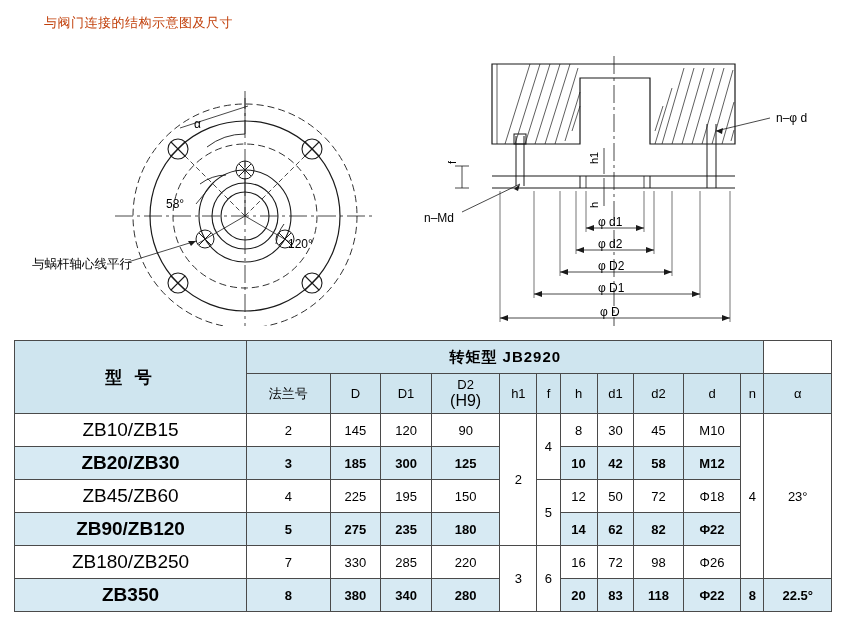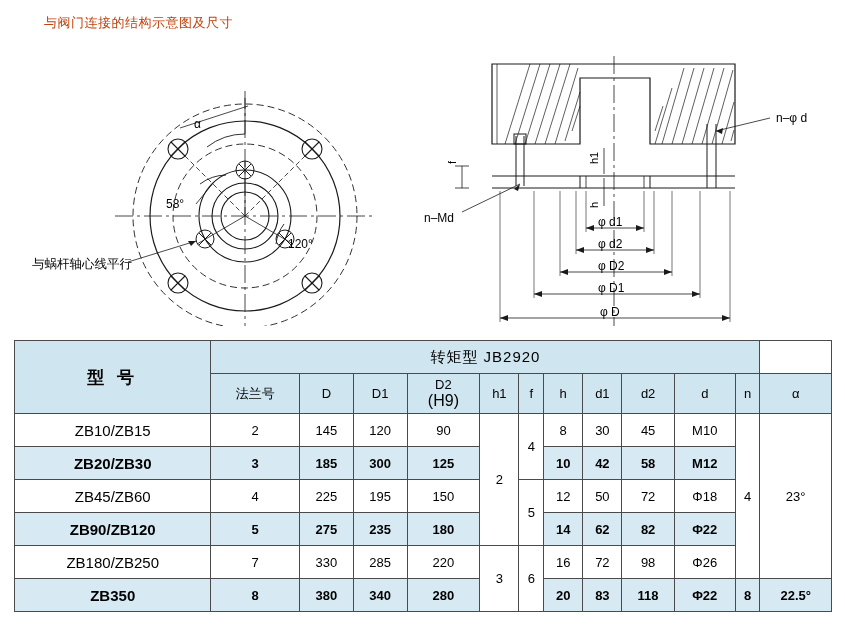--- a/index.html
+++ b/index.html
@@ -32,31 +32,31 @@
     text-align:center;vertical-align:middle;
     padding:3px 2px;
     background:#ffffff;
     height:26px;
   }
   thead th{
     background:#cfe5ef;
     font-weight:normal;
   }
   .hdr-title{
-    font-size:15px;font-weight:normal;letter-spacing:1px;text-align:center;
+    font-size:15px;font-weight:bold;letter-spacing:1px;text-align:center;
   }
   .model-head{
     font-size:17px;font-weight:bold;letter-spacing:4px;
   }
   tbody tr.alt td{
     background:#d7eaf3;
     font-weight:bold;
   }
   tbody td.modelcell{
-    font-size:15px;
+    font-size:19px;
     margin-left:8px;
   }
   .sub{font-size:16px;}
   svg text{font-family:"Liberation Sans", sans-serif;}
 </style>
 </head>
 <body>
 
 <div class="caption">与阀门连接的结构示意图及尺寸</div>
 

